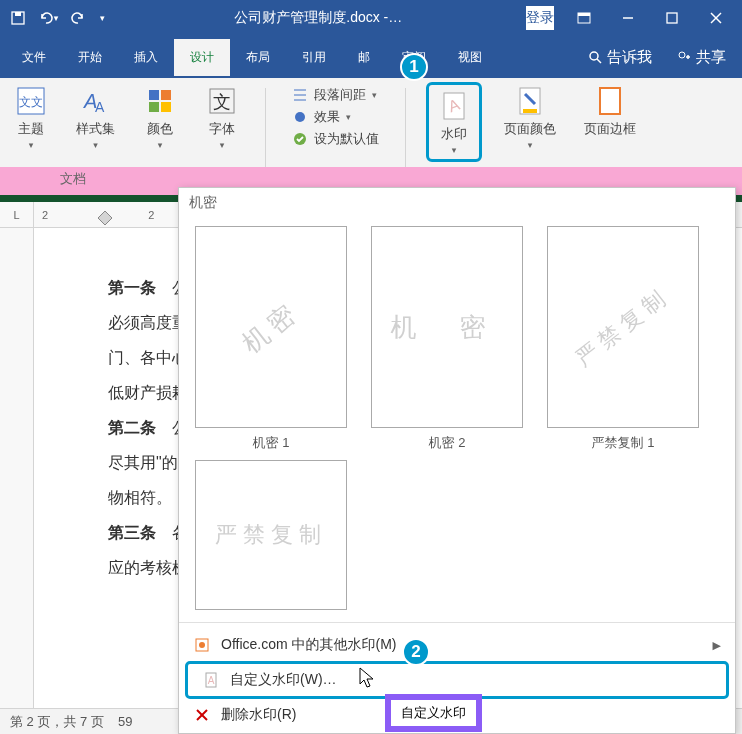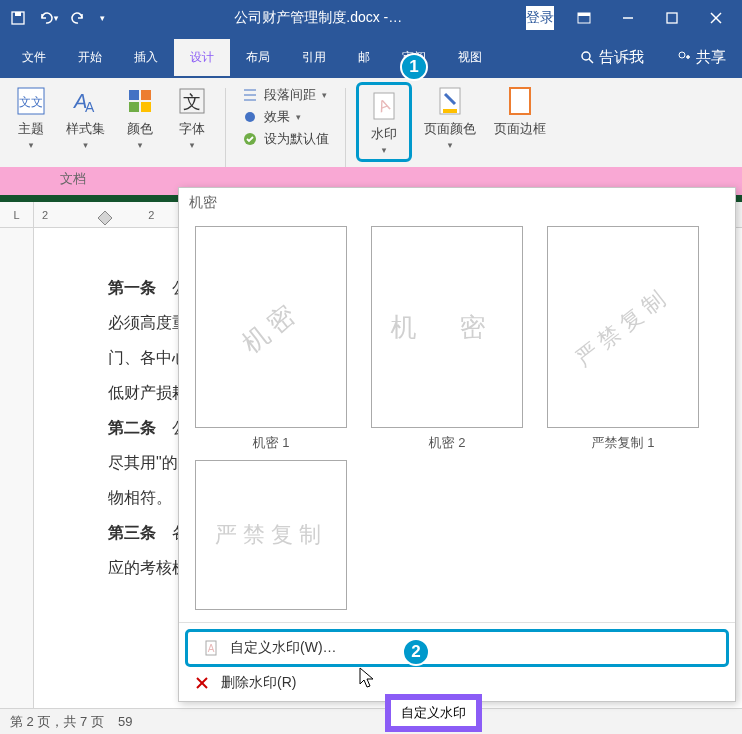--- a/index.html
+++ b/index.html
@@ -9,30 +9,30 @@
 .qat { display: flex; align-items: center; gap: 2px; }
 .qat-btn { width: 28px; height: 28px; display: flex; align-items: center; justify-content: center; color: #fff; }
 .qat-drop { font-size: 9px; }
 .title-text { flex: 1; text-align: center; font-size: 14px; }
 .login-btn { background: #fff; color: #2b579a; padding: 3px 0; font-size: 14px; margin-right: 8px; }
 .win-btns { display: flex; gap: 0; }
 .win-btn { width: 44px; height: 36px; display: flex; align-items: center; justify-content: center; color: #fff; }
 
 .menutabs { background: #2b579a; color: #fff; height: 42px; display: flex; align-items: center; padding: 0 6px; }
 .tab { padding: 10px 16px; font-size: 12px; color: #fff; position: relative; }
-.tab.active { background: #f3f3f3; color: #8b5cf6; }
-.tab-right { margin-left: auto; display: flex; align-items: center; gap: 12px; }
+.tab.active { background: #f3f3f3; color: #15803d; }
+.tab-right { margin-left: auto; display: flex; align-items: center; gap: 4px; }
 .tellme, .share { color: #fff; font-size: 15px; padding: 8px 10px; display: flex; align-items: center; gap: 4px; }
 
 .badge { position: absolute; width: 28px; height: 28px; border-radius: 50%; background: #0099cc; color: #fff; display: flex; align-items: center; justify-content: center; font-weight: bold; font-size: 17px; border: 2px solid #fff; z-index: 50; }
 .badge1 { top: 53px; left: 400px; }
 .badge2 { top: 638px; left: 402px; }
 
 .ribbon { background: #f3f3f3; border-bottom: 1px solid #d4d4d4; height: 110px; display: flex; padding: 4px 8px 0 8px; }
-.rgroup-row { display: flex; align-items: flex-start; gap: 6px; }
+.rgroup-row { display: flex; align-items: flex-start; gap: 16px; }
 .big-btn { display: flex; flex-direction: column; align-items: center; padding: 2px 6px; gap: 2px; }
 .big-btn .icon { width: 34px; height: 34px; display: flex; align-items: center; justify-content: center; }
 .big-btn .lbl { font-size: 13px; color: #444; }
 .big-btn .drop { font-size: 9px; color: #666; }
 .small-list { display: flex; flex-direction: column; gap: 4px; padding: 4px 6px; justify-content: flex-end; }
 .small-item { display: flex; align-items: center; gap: 6px; font-size: 13px; color: #444; }
 .divider { width: 1px; background: #d4d4d4; margin: 6px 4px; height: 80px; }
 
 .watermark-highlight { border: 3px solid #0099cc; border-radius: 6px; padding: 2px; }
 .group-label { font-size: 13px; color: #666; text-align: center; padding: 3px 0; }
@@ -314,20 +314,30 @@
   </div>
   <div class="dd-row2">
     <div class="thumb-item">
       <div class="thumb" style="height:150px">
           <div class="wm-text" style="transform:none;font-size:22px">严禁复制</div>
         </div>
     </div>
   </div>
   <div class="dd-sep"></div>
   <div class="dd-menu">
+    <div class="dd-menu-item">
+      <div class="mi-icon">
+          <svg width="16" height="16" viewBox="0 0 16 16">
+            <rect x="2" y="2" width="12" height="12" fill="#fff" stroke="#ed7d31"></rect>
+            <circle cx="8" cy="8" r="3" fill="#ed7d31"></circle>
+          </svg>
+        </div>
+      <span>Office.com 中的其他水印(M)</span>
+      <span class="arrow">▶</span>
+    </div>
     <div class="dd-menu-item highlight">
       <div class="mi-icon">
           <svg width="16" height="16" viewBox="0 0 16 16">
             <rect x="3" y="1" width="10" height="14" fill="#fff" stroke="#aaa"></rect>
             <text x="8" y="12" text-anchor="middle" font-size="10" fill="#e8b8b8">A</text>
           </svg>
         </div>
       <span>自定义水印(W)…</span>
     </div>
     <div class="dd-menu-item">

